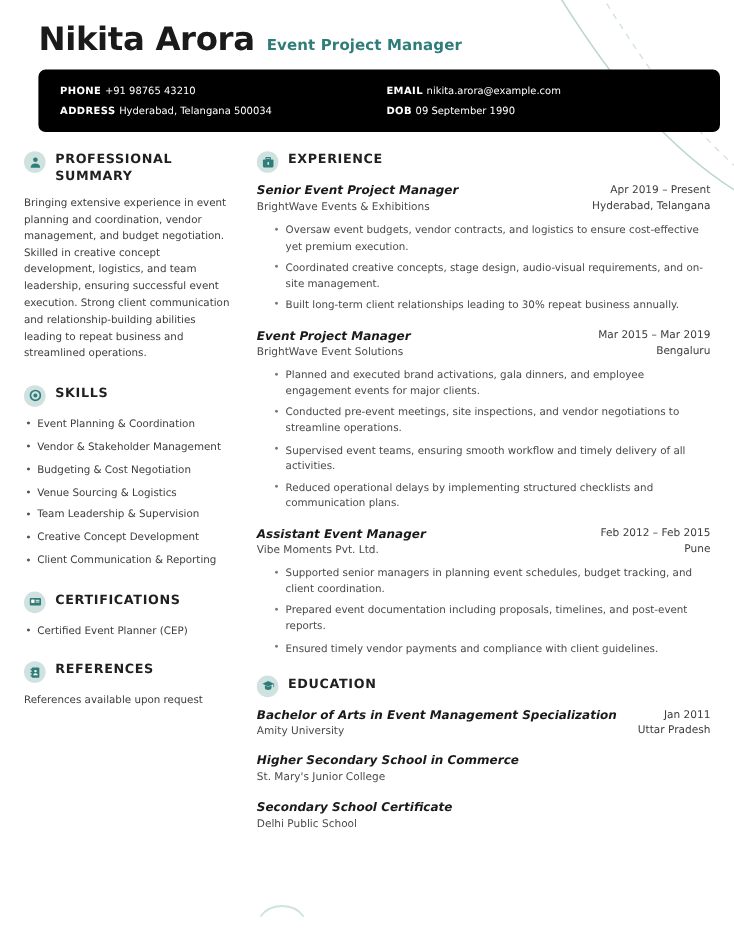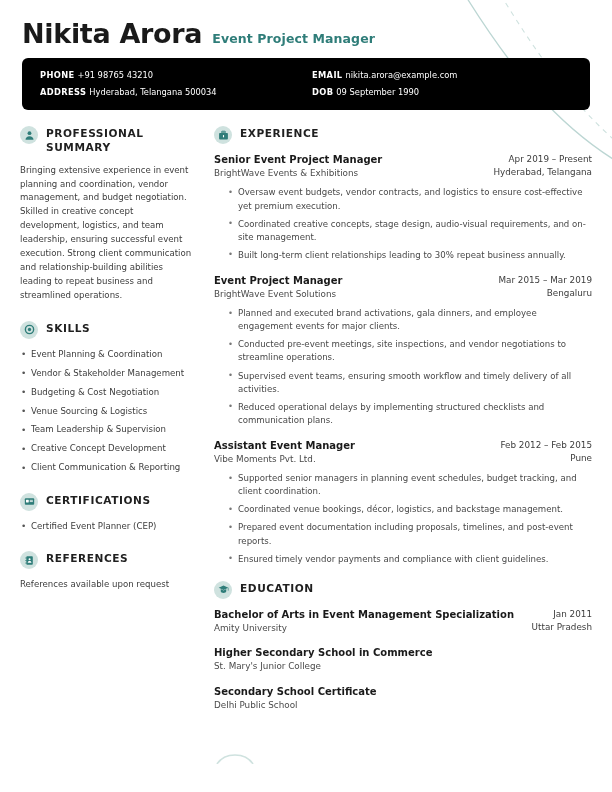--- a/index.html
+++ b/index.html
@@ -11,21 +11,21 @@
     position:relative;
     overflow:hidden;
   }
   .page { position:relative; width:612px; height:792px; }
 
   
   .decor { position:absolute; top:0; right:0; width:260px; height:230px; pointer-events:none; }
   .decor-bottom { position:absolute; bottom:28px; left:215px; width:40px; height:14px; pointer-events:none; }
 
   
-  .header { position:absolute; top:20px; left:22px; width:568px; }
+  .header { position:absolute; top:20px; left:32px; width:568px; }
   .name-row { display:flex; align-items:baseline; gap:10px; }
   .name {
     font-size:27px; font-weight:bold; color:#1a1a1a;
     letter-spacing:-0.3px; line-height:1.05;
   }
   .job-title {
     font-size:12.5px; font-weight:bold; color:#2f7d79; letter-spacing:0.1px;
   }
 
   .contact-bar {
@@ -77,21 +77,21 @@
     content:"•"; position:absolute; left:1px; top:-0.5px;
     color:#555; font-size:9px;
   }
   .plain-text { font-size:8.6px; line-height:1.6; color:#3c3c3c; }
 
   
   .entry { margin-bottom:12px; }
   .entry-top { display:flex; justify-content:space-between; align-items:flex-start; gap:12px; }
   .entry-left { flex:1 1 auto; min-width:0; }
   .entry-right { flex:0 0 auto; text-align:right; }
-  .entry-role { font-size:10px; font-weight:bold; color:#1a1a1a; line-height:1.38; }
+  .entry-role { font-size:10px; font-weight:bold; color:#1a1a1a; line-height:1.38;font-style:italic; }
   .entry-org { font-size:8.8px; color:#4a4a4a; line-height:1.5; margin-top:0.5px; }
   .entry-date { font-size:8.8px; color:#3c3c3c; line-height:1.42; white-space:nowrap; }
   .entry-loc { font-size:8.8px; color:#3c3c3c; line-height:1.5; white-space:nowrap; margin-top:0.5px; }
 
   ul.duties { list-style:none; margin-top:6px; padding-left:14px; }
   ul.duties li {
     position:relative; padding-left:10px; font-size:8.6px;
     line-height:1.52; color:#484848; margin-bottom:5px;
   }
   ul.duties li:before {
@@ -271,21 +271,20 @@
               <div class="entry-role">Assistant Event Manager</div>
               <div class="entry-org">Vibe Moments Pvt. Ltd.</div>
             </div>
             <div class="entry-right">
               <div class="entry-date">Feb 2012 – Feb 2015</div>
               <div class="entry-loc">Pune</div>
             </div>
           </div>
           <ul class="duties">
             <li>Supported senior managers in planning event schedules, budget tracking, and client coordination.</li>
-            <li>Coordinated venue bookings, décor, logistics, and backstage management.</li>
             <li>Prepared event documentation including proposals, timelines, and post-event reports.</li>
             <li>Ensured timely vendor payments and compliance with client guidelines.</li>
           </ul>
         </div>
       </div>
 
       <div class="sec-block">
         <div class="sec-head">
           <span class="sec-icon">
             <svg width="11" height="11" viewBox="0 0 16 16">

